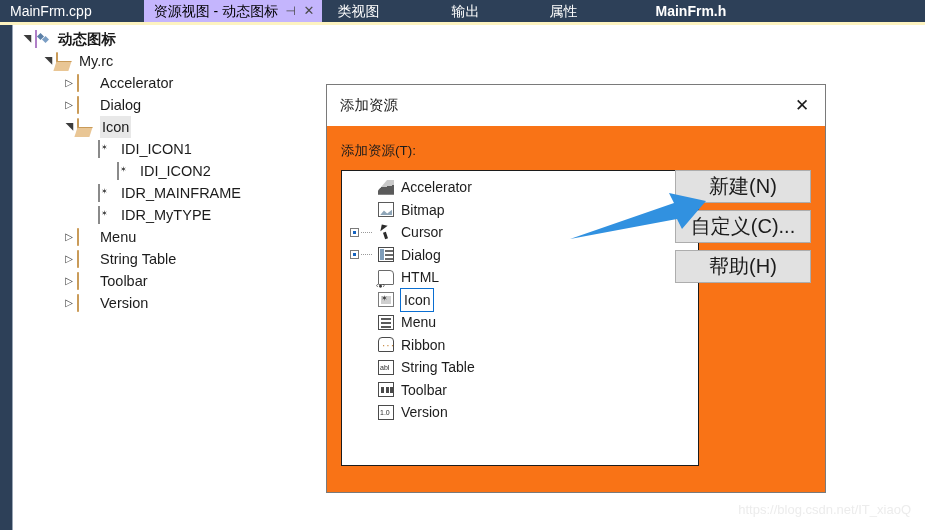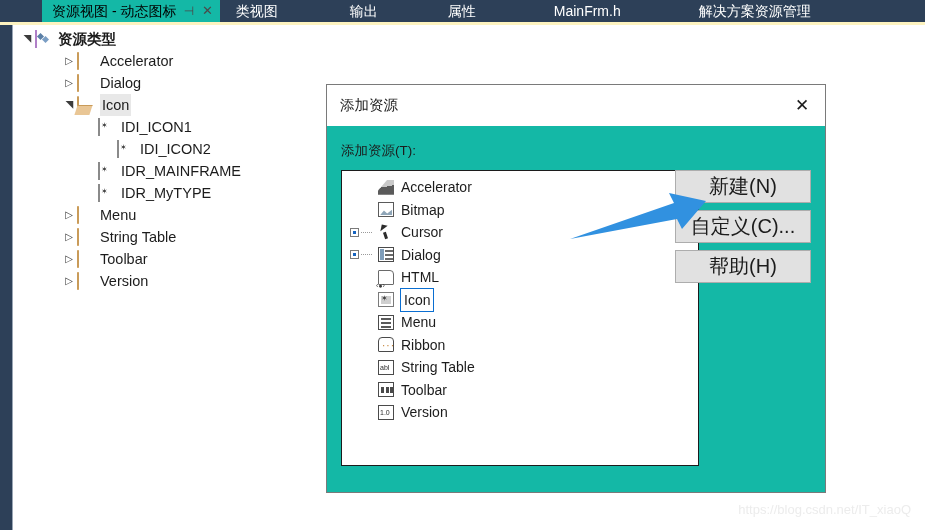--- a/index.html
+++ b/index.html
@@ -31,21 +31,21 @@
     display: flex;
     align-items: center;
     height: 22px;
     color: #ffffff;
     font-size: 14px;
     white-space: nowrap;
     padding: 0 10px;
     user-select: none;
   }
   .tab.active {
-    background: #14b8a6;
+    background: #c4b5fd;
     color: #000000;
     padding-right: 4px;
   }
   .tab .tab-label { line-height: 22px; }
   .tab-pin, .tab-close {
     display: inline-block;
     margin-left: 7px;
     color: #4a4a4a;
     font-size: 12px;
     line-height: 22px;
@@ -184,21 +184,21 @@
     font-size: 8px;
     color: #3c3c3c;
     line-height: 10px;
   }
 
   
   #dialog {
     position: absolute;
     left: 326px; top: 84px;
     width: 500px; height: 409px;
-    background: #14b8a6;
+    background: #f97316;
     border: 1px solid #7a7a7a;
   }
   #dlg-titlebar {
     height: 41px;
     background: #ffffff;
     display: flex;
     align-items: center;
     justify-content: space-between;
     padding-left: 13px;
     padding-right: 0px;
@@ -363,51 +363,56 @@
     user-select: none;
     white-space: nowrap;
   }
 </style>
 </head>
 <body>
 
 <div id="app">
 
   <div id="tabbar">
+    <div class="tab">
+      <span class="tab-label">MainFrm.cpp</span>
+    </div>
     <div class="tab active" style="margin-left:42px;">
       <span class="tab-label">资源视图 - 动态图标</span>
       <span class="tab-pin">⊣</span>
       <span class="tab-close">✕</span>
     </div>
     <div class="tab" style="margin-left:6px;">
       <span class="tab-label">类视图</span>
     </div>
     <div class="tab" style="margin-left:52px;">
       <span class="tab-label">输出</span>
     </div>
     <div class="tab" style="margin-left:50px;">
       <span class="tab-label">属性</span>
     </div>
-    <div class="tab" style="margin-left:58px;">
+    <div class="tab" style="margin-left:58px;font-weight:bold;">
       <span class="tab-label">MainFrm.h</span>
-    </div>
-    <div class="tab" style="margin-left:58px;">
-      <span class="tab-label">解决方案资源管理</span>
     </div>
   </div>
   <div id="tab-underline"></div>
 
   <div id="left-gutter"></div>
   <div id="gutter-edge"></div>
 
   <div id="treeview">
       <div class="tnode" style="padding-left: 6px;">
         <span class="tw" style="transform: rotate(-90deg);">◢</span>
         <span class="ticon"><span class="ic-root"></span></span>
-        <span class="tlabel bold">资源类型</span>
+        <span class="tlabel bold">动态图标</span>
+      </div>
+      <div class="tnode" style="padding-left: 27px;">
+        <span class="tw" style="transform: rotate(-90deg);">◢</span>
+        <span class="ticon"><span class="ic-folder-open"></span></span>
+        <span class="tlabel">My.rc</span>
       </div>
       <div class="tnode" style="padding-left: 48px;">
         <span class="tw">▷</span>
         <span class="ticon"><span class="ic-folder"></span></span>
         <span class="tlabel">Accelerator</span>
       </div>
       <div class="tnode" style="padding-left: 48px;">
         <span class="tw">▷</span>
         <span class="ticon"><span class="ic-folder"></span></span>
         <span class="tlabel">Dialog</span>

